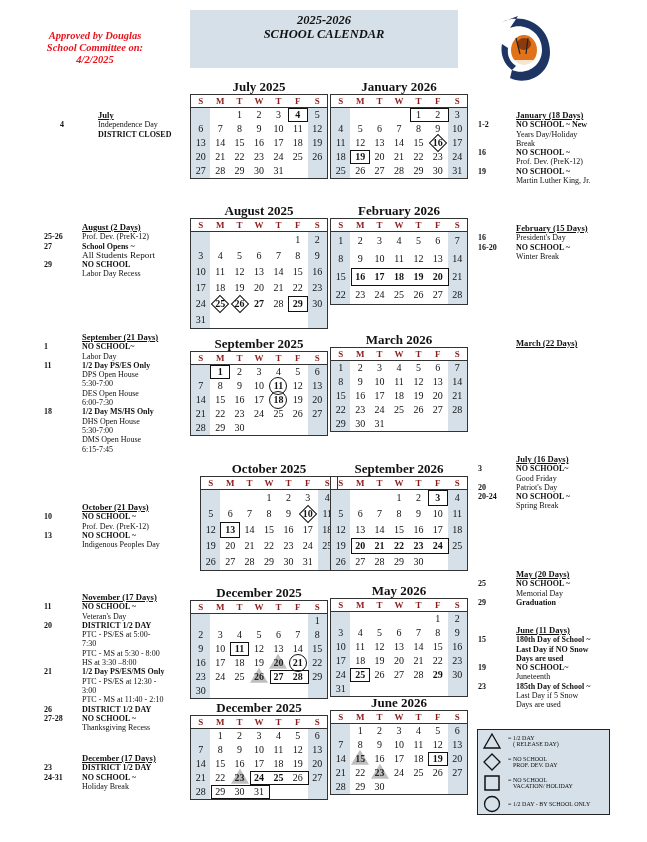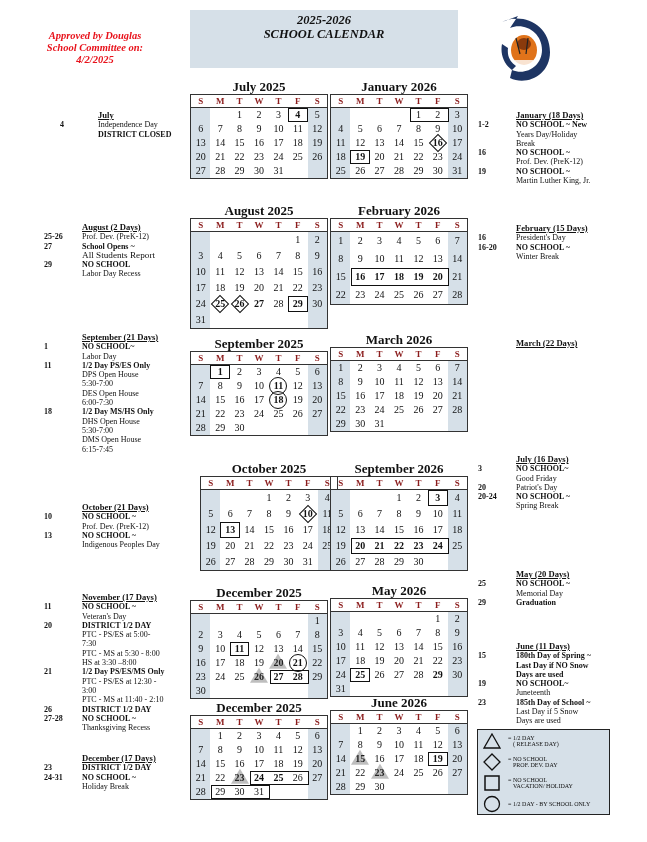--- a/index.html
+++ b/index.html
@@ -981,28 +981,28 @@
       </div>
       <div class="row">
         <span class="d" style="width:38px"></span>
         <span class="t ">Memorial Day</span>
       </div>
       <div class="row">
         <span class="d" style="width:38px">29</span>
         <span class="t bold">Graduation</span>
       </div>
     </div>
-    <div class="notes" style="left: 478px; top: 626px; width: 130px; margin-top: 16px;">
+    <div class="notes" style="left: 478px; top: 626px; width: 130px;">
       <div class="row">
         <span class="d" style="width:38px"></span>
         <span class="t h">June (11 Days)</span>
       </div>
       <div class="row">
         <span class="d" style="width:38px">15</span>
-        <span class="t bold">180th Day of Spring ~</span>
+        <span class="t bold">180th Day of School ~</span>
       </div>
       <div class="row">
         <span class="d" style="width:38px"></span>
         <span class="t bold">Last Day if NO Snow</span>
       </div>
       <div class="row">
         <span class="d" style="width:38px"></span>
         <span class="t bold">Days are used</span>
       </div>
       <div class="row">

